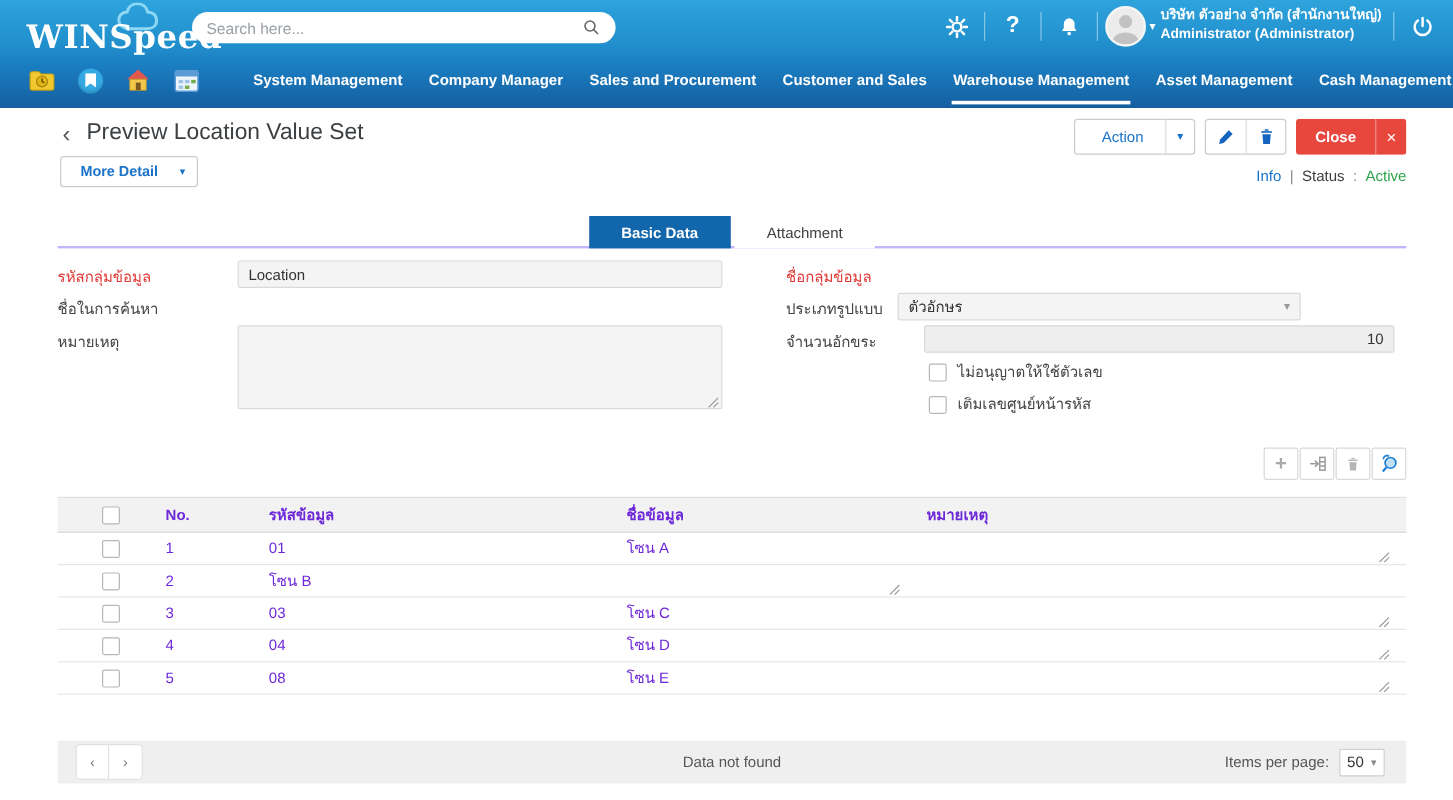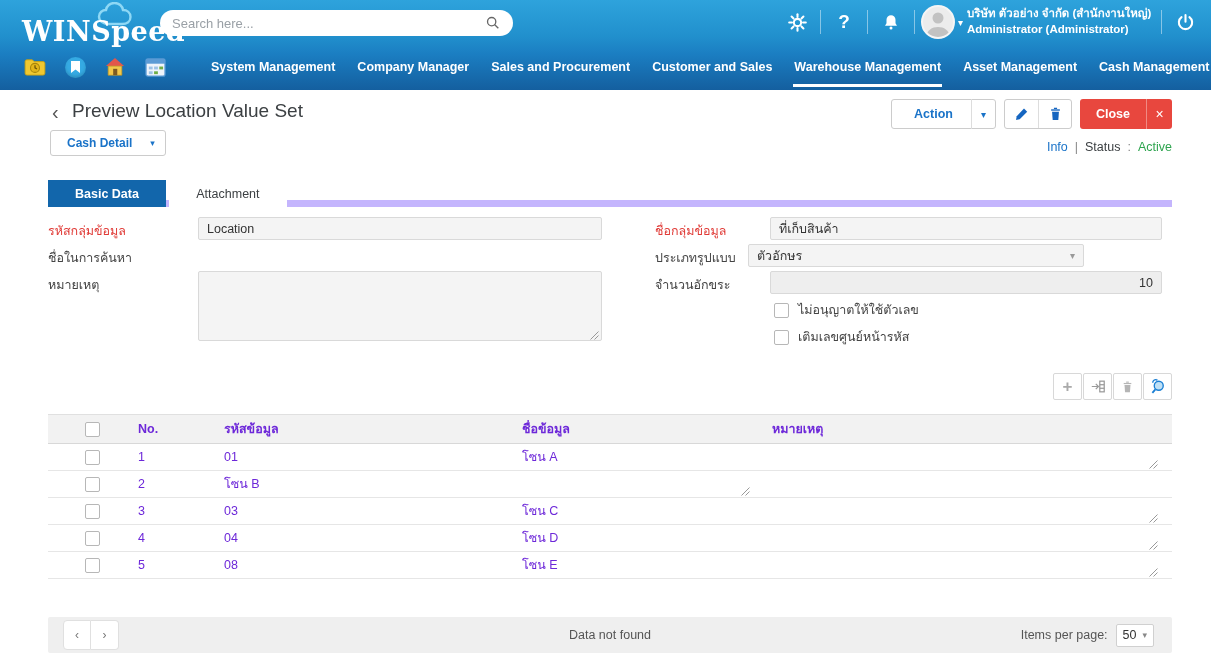--- a/index.html
+++ b/index.html
@@ -34,41 +34,41 @@
   .nav-items { display:flex; align-items:center; height:46px; }
   .nav-item { color:#fff; font-size:12.5px; font-weight:bold; padding:0 11px; height:46px; display:flex; align-items:center; cursor:pointer; position:relative; white-space:nowrap; }
   .nav-item.active::after { content:""; position:absolute; left:10px; right:10px; bottom:3px; height:3px; background:#fff; }
 
   
   .title-row { position:absolute; top:99px; left:48px; right:39px; height:32px; }
   .back-chev { position:absolute; left:4px; top:2px; font-size:20px; color:#555; cursor:pointer; }
   .page-title { position:absolute; left:24px; top:1px; font-size:19px; color:#3c4043; }
   .title-actions { position:absolute; right:0; top:0; display:flex; height:30px; }
   .action-btn { display:flex; align-items:center; border:1px solid #ccc; border-radius:3px; background:#fff; height:30px; cursor:pointer; }
-  .action-btn .lbl { color:#1a73c8; font-weight:bold; padding:0 18px 0 22px; font-size:12.5px; }
+  .action-btn .lbl { color:#1a73c8; font-weight:normal; padding:0 18px 0 22px; font-size:12.5px; }
   .action-btn .caret { color:#1a73c8; font-size:10px; border-left:1px solid #ddd; padding:0 9px; height:30px; display:flex; align-items:center; }
   .icon-group { display:flex; border:1px solid #ccc; border-radius:3px; background:#fff; margin-left:8px; height:30px; }
   .icon-btn { width:33px; display:flex; align-items:center; justify-content:center; cursor:pointer; }
   .icon-btn + .icon-btn { border-left:1px solid #ddd; }
   .close-group { display:flex; margin-left:8px; height:30px; border-radius:3px; overflow:hidden; }
   .close-main { background:#e8473e; color:#fff; font-weight:bold; font-size:12.5px; width:66px; display:flex; align-items:center; justify-content:center; cursor:pointer; }
   .close-x { background:#e8473e; border-left:1px solid #f08a84; color:#fff; width:26px; display:flex; align-items:center; justify-content:center; font-size:14px; cursor:pointer; }
 
   .second-row { position:absolute; top:130px; left:48px; right:39px; height:28px; }
   .more-detail { position:absolute; left:2px; top:0; height:26px; border:1px solid #ccc; border-radius:3px; background:#fff; display:flex; align-items:center; cursor:pointer; }
   .more-detail .lbl { color:#1a73c8; font-weight:bold; padding:0 16px; font-size:12px; }
   .more-detail .caret { color:#1a73c8; font-size:9px; padding:0 10px 0 2px; }
   .info-status { position:absolute; right:0; top:10px; font-size:12.5px; display:flex; gap:7px; align-items:center; }
   .info-link { color:#1a73c8; cursor:pointer; }
   .sep { color:#888; }
   .status-lbl { color:#3c4043; }
   .status-val { color:#2ea44f; }
 
   
-  .tabstrip { position:absolute; top:180px; left:48px; right:39px; height:27px; border-bottom:7px solid #c4b5fd; }
+  .tabstrip { position:absolute; top:180px; left:48px; right:39px; height:27px; border-bottom:2px solid #c4b5fd;text-align:center; }
   .tab { display:inline-flex; align-items:center; justify-content:center; height:27px; padding:0 27px; font-size:12.5px; cursor:pointer; vertical-align:top; }
   .tab.active { background:#1266ab; color:#fff; font-weight:bold; }
   .tab.inactive { background:#fff; color:#3c4043; }
 
   
   .form-label { position:absolute; font-size:12.5px; color:#444; }
   .form-label.req { color:#e03a36; }
   .field { position:absolute; background:#f4f4f4; border:1px solid #d9d9d9; border-radius:2px; height:23px; display:flex; align-items:center; padding:0 8px; font-size:12.5px; color:#333; cursor:text; }
   .field.select { cursor:pointer; }
   .field .caret { margin-left:auto; color:#999; font-size:10px; }
@@ -248,21 +248,21 @@
       </div>
       <div class="close-group">
         <div class="close-main">Close</div>
         <div class="close-x">×</div>
       </div>
     </div>
   </div>
 
   <div class="second-row">
     <div class="more-detail">
-      <span class="lbl">Cash Detail</span>
+      <span class="lbl">More Detail</span>
       <span class="caret">▾</span>
     </div>
     <div class="info-status">
       <span class="info-link">Info</span>
       <span class="sep">|</span>
       <span class="status-lbl">Status</span>
       <span class="sep">:</span>
       <span class="status-val">Active</span>
     </div>
   </div>
@@ -280,23 +280,20 @@
   <span class="form-label" style="left:48px; top:248px;">ชื่อในการค้นหา</span>
 
   <span class="form-label" style="left:48px; top:275px;">หมายเหตุ</span>
   <div class="textarea" style="left:198px; top:271px; width:404px; height:70px;">
     <span class="grip"><svg width="9" height="9" viewBox="0 0 9 9">
           <path d="M0.5 8.5L8.5 0.5M4.5 8.5L8.5 4.5" stroke="#999" stroke-width="1"></path>
         </svg></span>
   </div>
 
   <span class="form-label req" style="left:655px; top:221px;">ชื่อกลุ่มข้อมูล</span>
-  <div class="field" style="left:770px; top:217px; width:392px;">
-      <span>ที่เก็บสินค้า</span>
-    </div>
 
   <span class="form-label" style="left:655px; top:248px;">ประเภทรูปแบบ</span>
   <div class="field select" style="left:748px; top:244px; width:336px;">
     <span>ตัวอักษร</span>
     <span class="caret">▾</span>
   </div>
 
   <span class="form-label" style="left:655px; top:275px;">จำนวนอักขระ</span>
   <div class="field num" style="left:770px; top:271px; width:392px;">
       <span>10</span>

